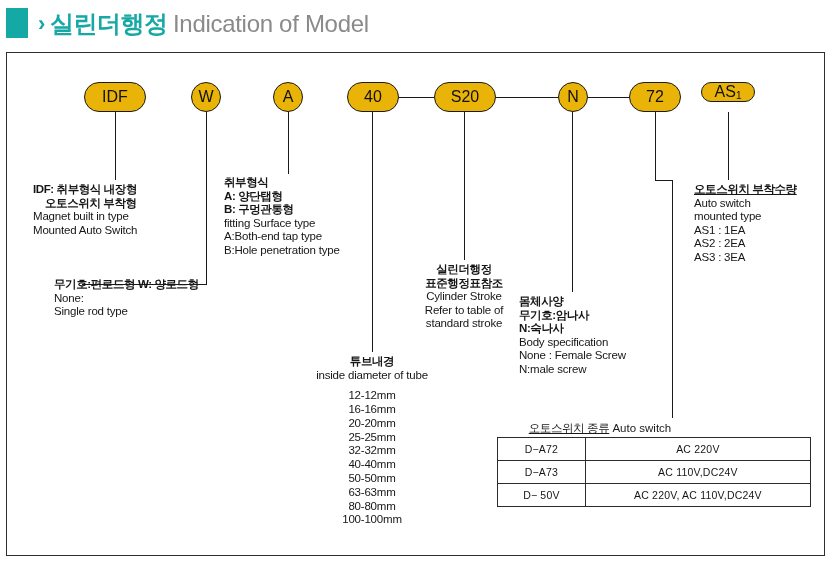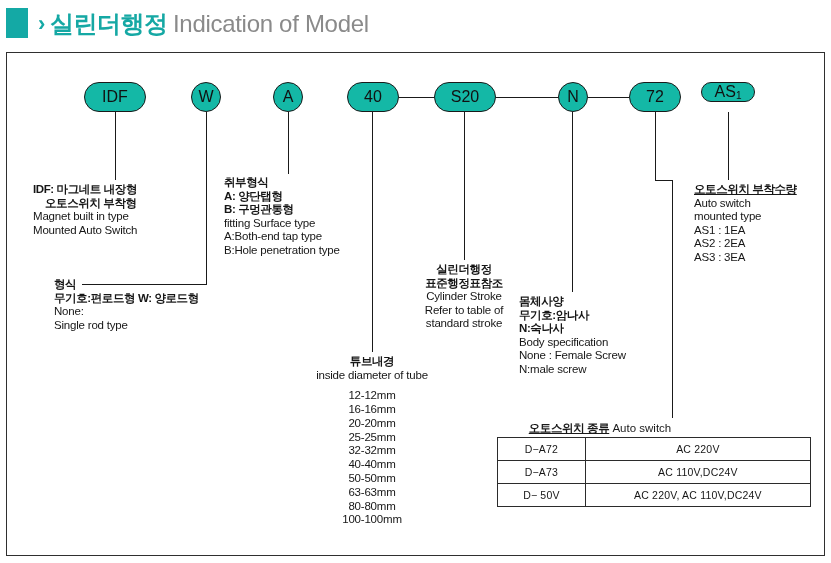--- a/index.html
+++ b/index.html
@@ -61,21 +61,21 @@
     left: 6px; top: 52px;
     width: 819px; height: 504px;
     border: 1px solid #2f2f2f;
     background: #ffffff;
   }
 
   
   .bubble {
     position: absolute;
     border: 1.3px solid #1a1a1a;
-    background: #14b8a6;
+    background: #eab308;
     display: flex;
     align-items: center;
     justify-content: center;
     font-size: 16px;
     color: #111;
     white-space: nowrap;
   }
   .bubble.oval  { border-radius: 16px; }
   .bubble.round { border-radius: 50%; }
   .bubble sub { font-size: 10px; vertical-align: baseline; position: relative; top: 3px; }
@@ -110,21 +110,21 @@
   #tube-list .item { font-size: 11.5px; line-height: 13.8px; }
 
   
   #sw-table-title {
     position: absolute;
     left: 600px; top: 421px;
     transform: translateX(-50%);
     font-size: 11.5px;
     white-space: nowrap;
   }
-  #sw-table-title .ko { font-weight: 700; text-decoration: underline; letter-spacing: -0.4px; }
+  #sw-table-title .ko { font-weight: 400; text-decoration: underline; letter-spacing: -0.4px; }
   #sw-table-title .en { font-weight: 400; }
   #sw-table {
     position: absolute;
     left: 497px; top: 437px;
     width: 314px;
     border-collapse: collapse;
     font-size: 10.5px;
   }
   #sw-table td {
     border: 1px solid #2b2b2b;
@@ -199,28 +199,27 @@
 
 <div class="vline" style="left:572px; top:112px; height:180px;"></div>
 
 <div class="vline" style="left:655px; top:112px; height:68px;"></div>
 <div class="hline" style="left:655px; top:180px; width:18px;"></div>
 <div class="vline" style="left:672px; top:180px; height:238px;"></div>
 
 <div class="vline" style="left:728px; top:112px; height:68px;"></div>
 
 <div class="tblock" style="left:33px; top:183px;">
-  <div class="ko">IDF: 마그네트 내장형</div>
+  <div class="ko">IDF: 취부형식 내장형</div>
   <div class="ko" style="padding-left:12px;">오토스위치 부착형</div>
   <div class="en">Magnet built in type</div>
   <div class="en">Mounted Auto Switch</div>
 </div>
 
 <div class="tblock" style="left:54px; top:278px;">
-  <div class="ko">형식</div>
   <div class="ko">무기호:편로드형   W: 양로드형</div>
   <div class="en">None:</div>
   <div class="en">Single rod type</div>
 </div>
 
 <div class="tblock" style="left:224px; top:176px;">
   <div class="ko">취부형식</div>
   <div class="ko">A: 양단탭형</div>
   <div class="ko">B: 구멍관통형</div>
   <div class="en">fitting Surface type</div>

